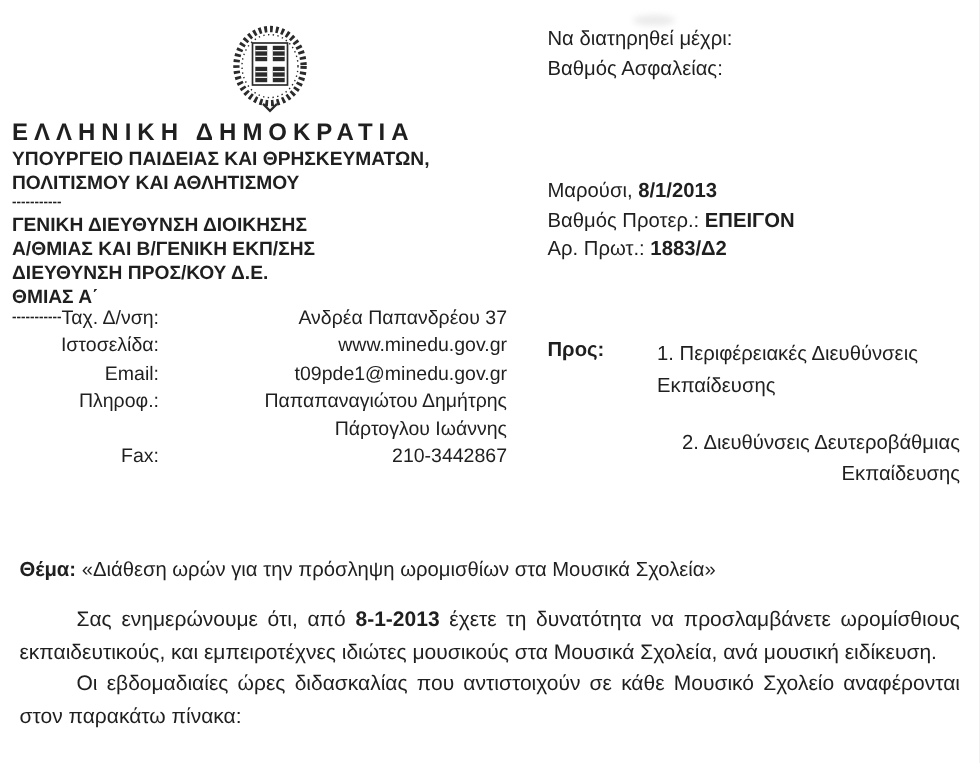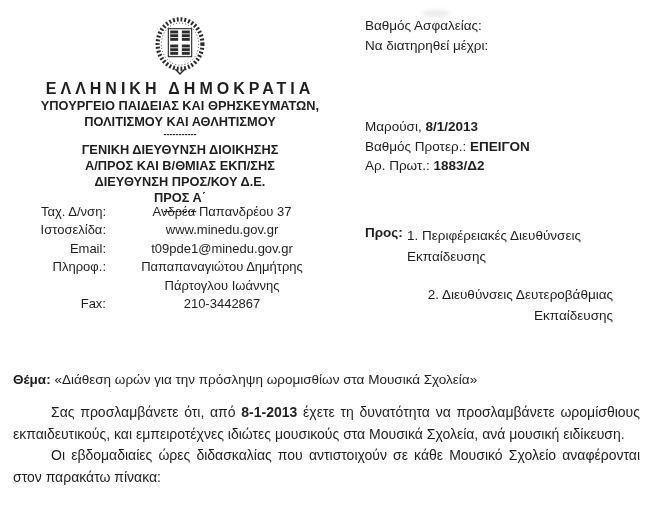--- a/index.html
+++ b/index.html
@@ -8,21 +8,20 @@
     width:653px;height:511px;
     background:#ffffff;
     font-family:"Liberation Sans","DejaVu Sans",sans-serif;
     color:#1f1f1f;
     overflow:hidden;
     margin:0 auto;
   }
   
   .header-left{
     position:absolute;left:8px;top:14px;width:344px;
-    text-align:center;
   }
   .emblem{display:block;margin:0 auto 2px auto;}
   .republic{
     font-size:16px;font-weight:bold;letter-spacing:4px;
     line-height:19px;margin-top:3px;white-space:nowrap;
   }
   .ministry-line{
     font-size:12.8px;font-weight:bold;line-height:15.5px;
   }
   .mini-divider{
@@ -33,30 +32,30 @@
     font-size:12.8px;font-weight:bold;line-height:16px;
   }
   .dir-block{margin-top:3px;}
   
   .contact{
     position:absolute;left:38px;top:203px;width:300px;
     font-size:13px;
   }
   .contact-row{display:flex;line-height:18.4px;}
   .contact-label{width:68px;flex:0 0 68px;text-align:right;}
-  .contact-value{flex:1;text-align:center;}
+  .contact-value{flex:1;text-align:right;}
   
   .header-right{
     position:absolute;left:365px;top:16px;width:275px;
     font-size:13.5px;text-align:left;
   }
   .meta-line{line-height:20px;}
   .date-block{margin-top:61px;}
   .date-line{line-height:19.5px;}
-  .recipients{display:flex;margin-top:49px;}
+  .recipients{display:flex;margin-top:49px;gap:31px;}
   .recipients-label{font-weight:bold;width:42px;flex:0 0 42px;}
   .recipient-items{width:206px;}
   .recipient-item{line-height:21px;}
   .recipient-item + .recipient-item{margin-top:17px;text-align:right;}
   .scan-artifact{
     position:absolute;left:57px;top:-6px;width:28px;height:7px;
     background:#d9d9d9;border-radius:50%;filter:blur(2px);opacity:.55;
   }
   
   .body-block{
@@ -99,23 +98,23 @@
           <line x1="32" y1="40" x2="40.5" y2="40"></line>
       </g>
     </svg>
 
     <div class="republic">ΕΛΛΗΝΙΚΗ ΔΗΜΟΚΡΑΤΙΑ</div>
     <div class="ministry-line">ΥΠΟΥΡΓΕΙΟ ΠΑΙΔΕΙΑΣ ΚΑΙ ΘΡΗΣΚΕΥΜΑΤΩΝ,</div>
     <div class="ministry-line">ΠΟΛΙΤΙΣΜΟΥ ΚΑΙ ΑΘΛΗΤΙΣΜΟΥ</div>
     <div class="mini-divider">-----------</div>
     <div class="dir-block">
       <div class="dir-line">ΓΕΝΙΚΗ ΔΙΕΥΘΥΝΣΗ ΔΙΟΙΚΗΣΗΣ</div>
-      <div class="dir-line">Α/ΠΡΟΣ ΚΑΙ Β/ΘΜΙΑΣ ΕΚΠ/ΣΗΣ</div>
+      <div class="dir-line">Α/ΘΜΙΑΣ ΚΑΙ Β/ΓΕΝΙΚΗ ΕΚΠ/ΣΗΣ</div>
       <div class="dir-line">ΔΙΕΥΘΥΝΣΗ ΠΡΟΣ/ΚΟΥ Δ.Ε.</div>
-      <div class="dir-line">ΠΡΟΣ Α΄</div>
+      <div class="dir-line">ΘΜΙΑΣ Α΄</div>
     </div>
     <div class="mini-divider">-----------</div>
   </div>
 
   <div class="contact">
     <div class="contact-row">
       <span class="contact-label">Ταχ. Δ/νση:</span>
       <span class="contact-value">Ανδρέα Παπανδρέου 37</span>
     </div>
     <div class="contact-row">
@@ -135,22 +134,22 @@
       <span class="contact-value">Πάρτογλου Ιωάννης</span>
     </div>
     <div class="contact-row">
       <span class="contact-label">Fax:</span>
       <span class="contact-value">210-3442867</span>
     </div>
   </div>
 
   <div class="header-right">
     <div class="scan-artifact"></div>
+    <div class="meta-line">Να διατηρηθεί μέχρι:</div>
     <div class="meta-line">Βαθμός Ασφαλείας:</div>
-    <div class="meta-line">Να διατηρηθεί μέχρι:</div>
 
     <div class="date-block">
       <div class="date-line">
         <span>Μαρούσι,</span>
         <b>8/1/2013</b>
       </div>
       <div class="date-line">
         <span>Βαθμός Προτερ.:</span>
         <b>ΕΠΕΙΓΟΝ</b>
       </div>
@@ -167,17 +166,17 @@
         <div class="recipient-item">2. Διευθύνσεις Δευτεροβάθμιας Εκπαίδευσης</div>
       </div>
     </div>
   </div>
 
   <div class="body-block">
     <div class="subject-line">
       <span class="subject-label">Θέμα:</span>
       <span>«Διάθεση ωρών για την πρόσληψη ωρομισθίων στα Μουσικά Σχολεία»</span>
     </div>
-    <p class="para para-first"><span>Σας προσλαμβάνετε ότι, από </span><b>8-1-2013</b><span> έχετε τη δυνατότητα να προσλαμβάνετε ωρομίσθιους εκπαιδευτικούς, και εμπειροτέχνες ιδιώτες μουσικούς στα Μουσικά Σχολεία, ανά μουσική ειδίκευση.</span></p>
+    <p class="para para-first"><span>Σας ενημερώνουμε ότι, από </span><b>8-1-2013</b><span> έχετε τη δυνατότητα να προσλαμβάνετε ωρομίσθιους εκπαιδευτικούς, και εμπειροτέχνες ιδιώτες μουσικούς στα Μουσικά Σχολεία, ανά μουσική ειδίκευση.</span></p>
     <p class="para">Οι εβδομαδιαίες ώρες διδασκαλίας που αντιστοιχούν σε κάθε Μουσικό Σχολείο αναφέρονται στον παρακάτω πίνακα:</p>
   </div>
 
 </div>
 
 </body></html>

